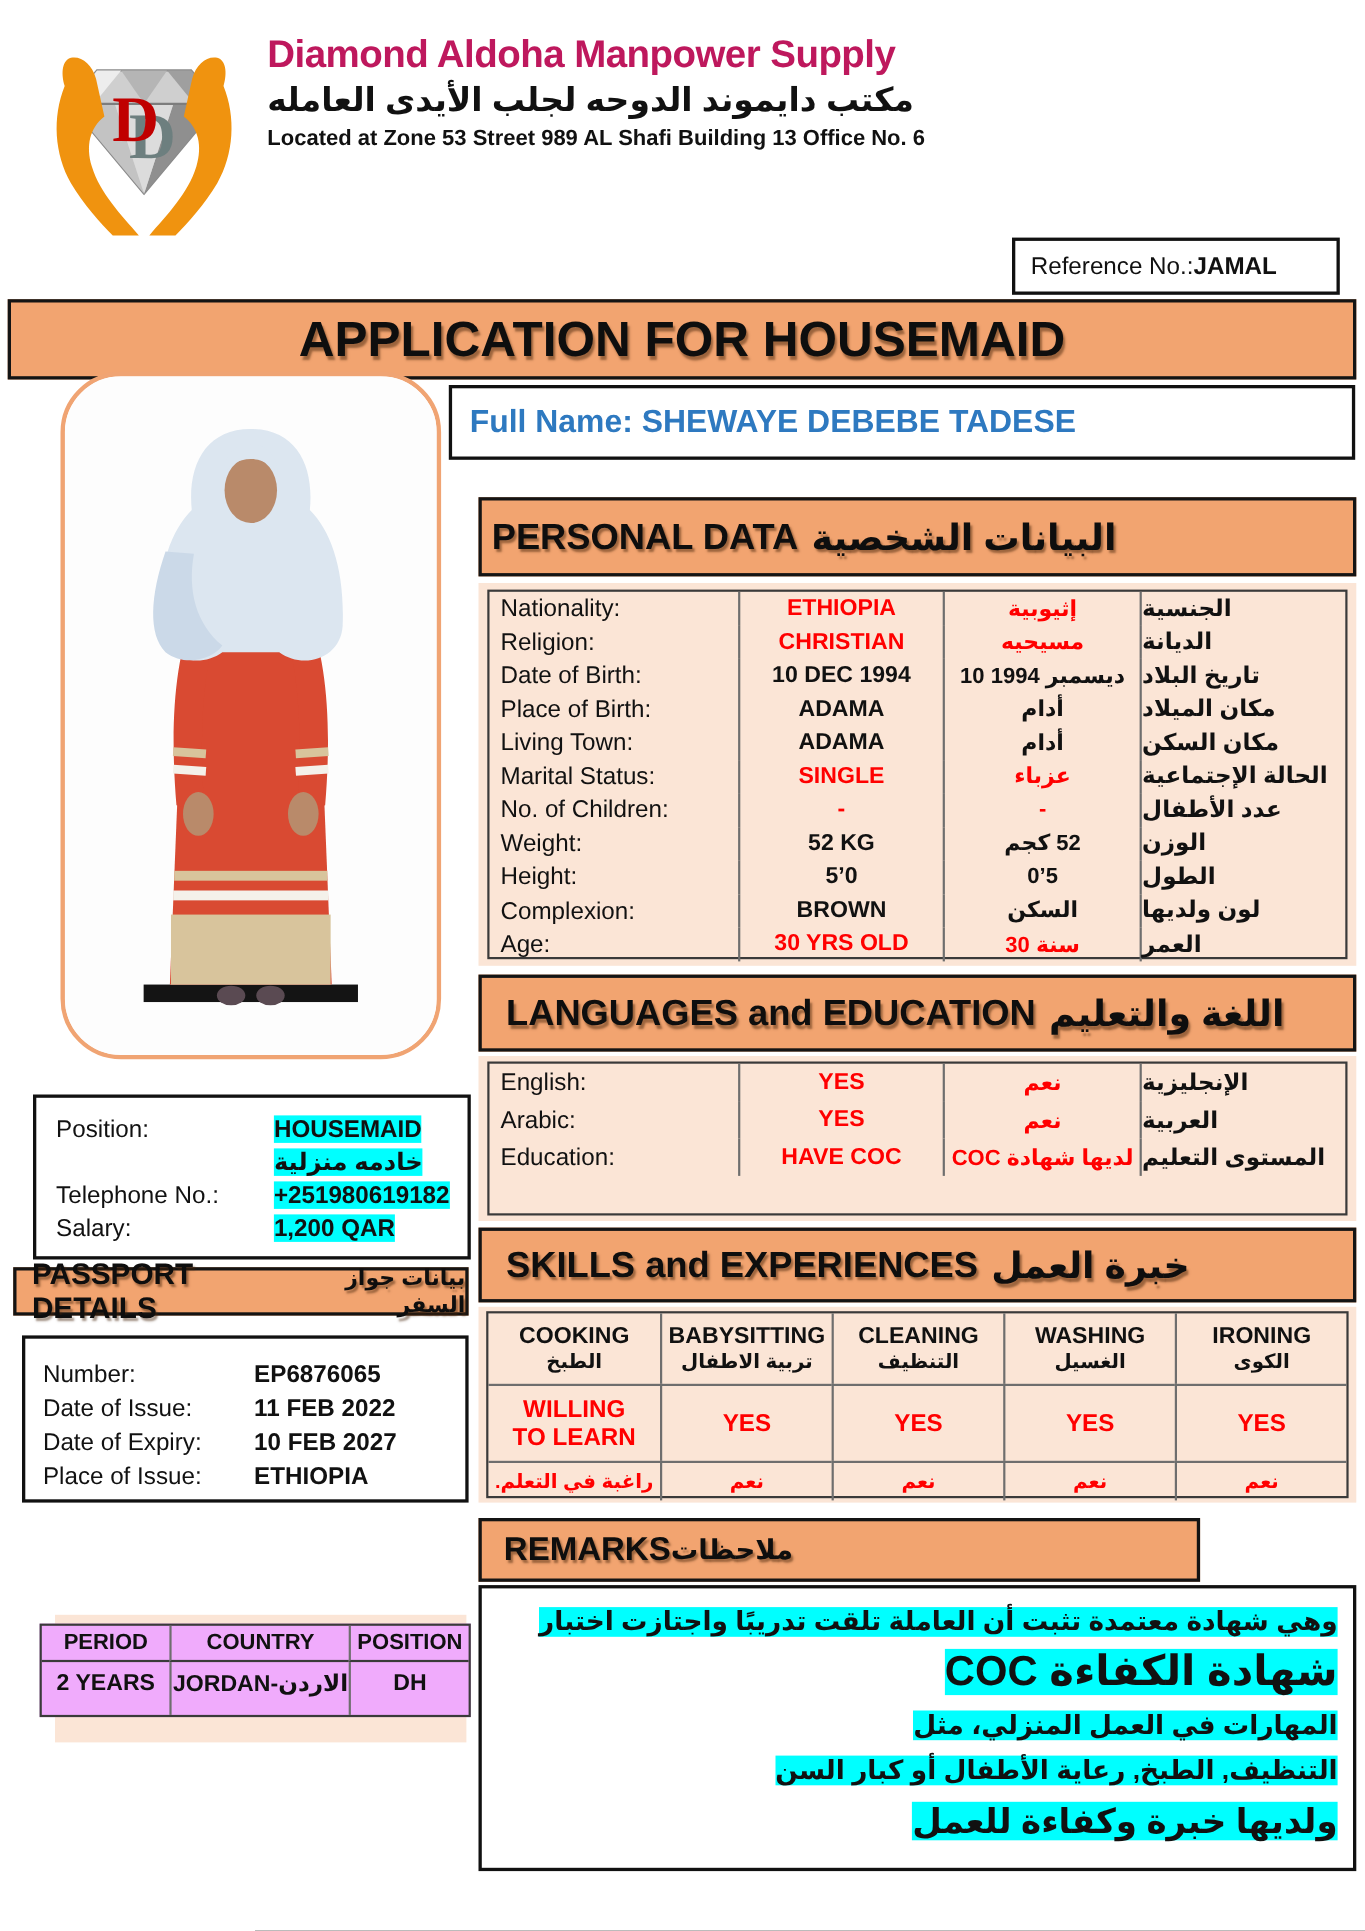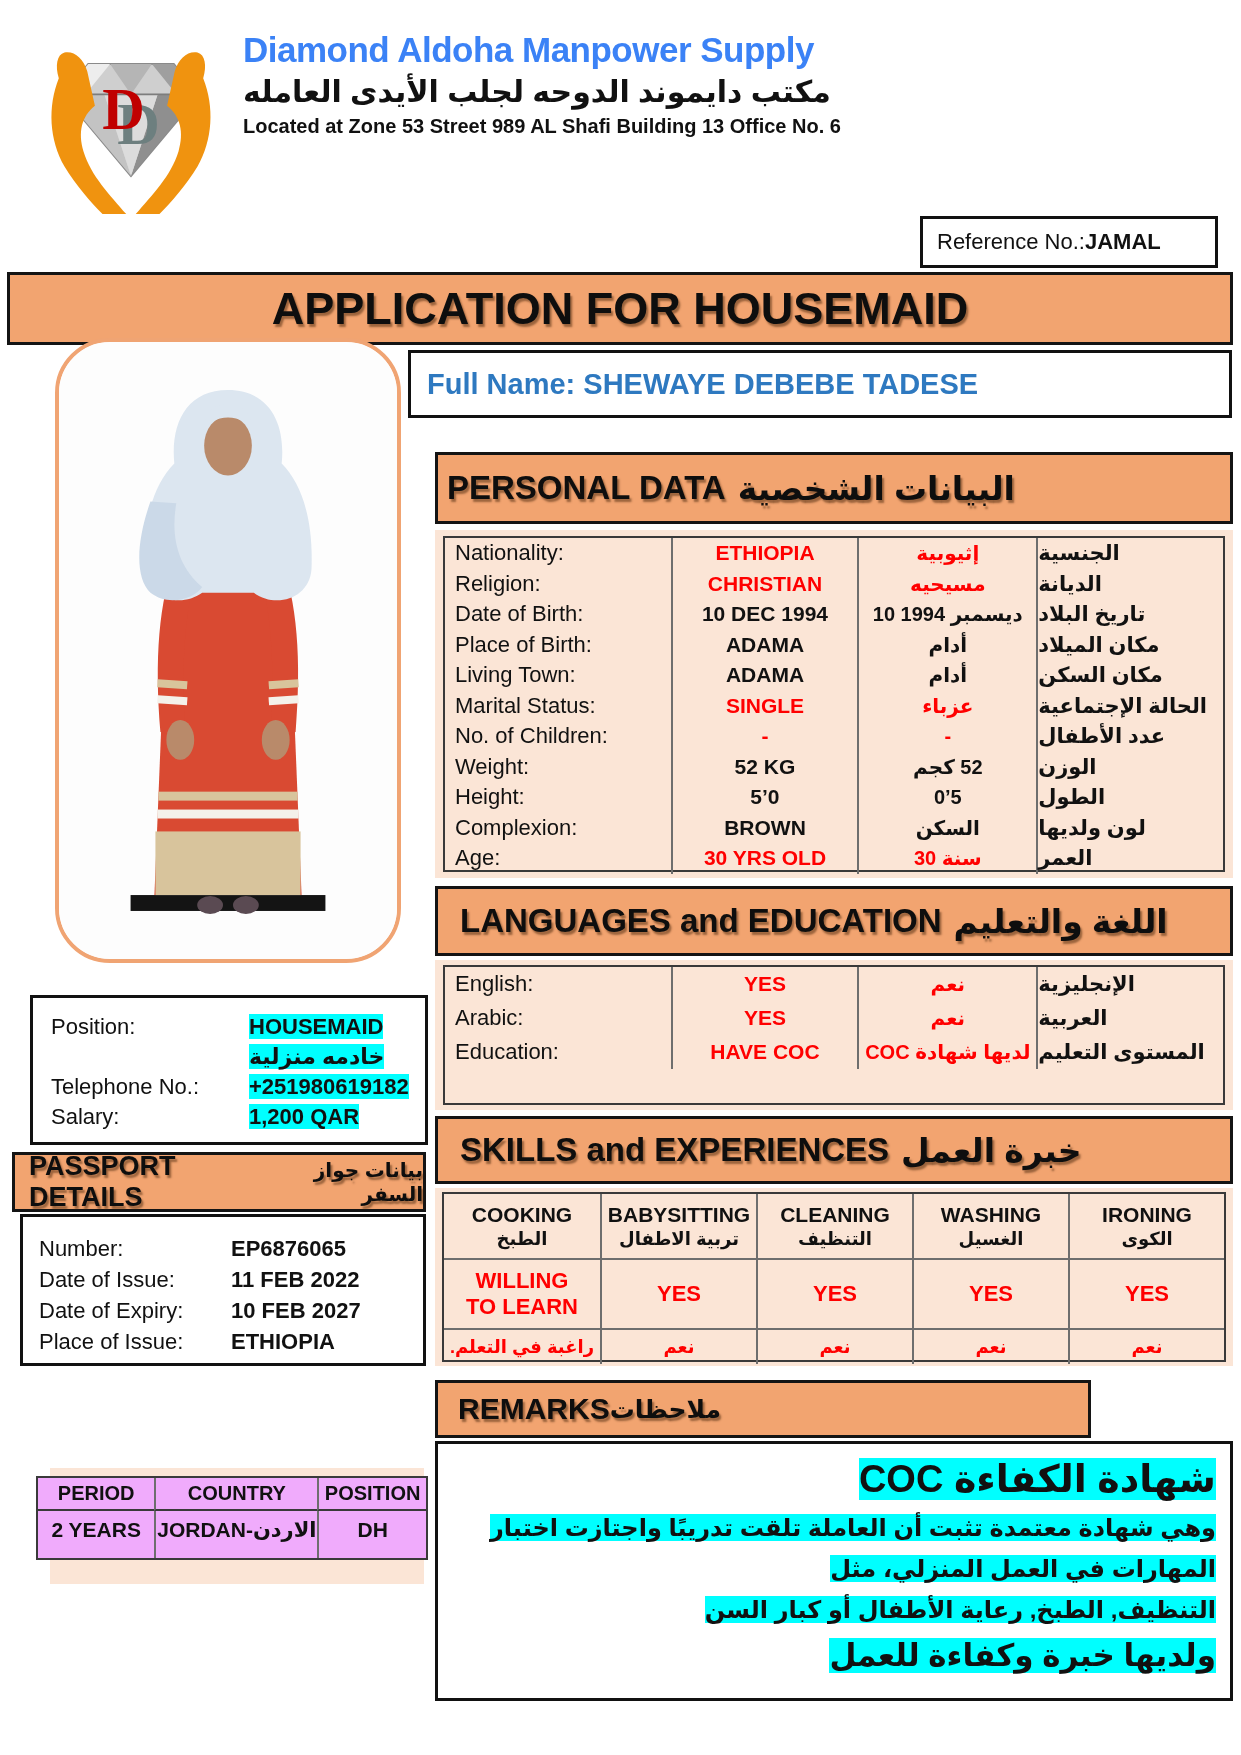--- a/index.html
+++ b/index.html
@@ -3,21 +3,21 @@
 <meta charset="utf-8">
 <style>
   html,body{margin:0;padding:0;background:#888;}
   .page{
     position:relative; width:1241px; height:1755px; background:#ffffff;
     font-family:"Liberation Sans","DejaVu Sans",sans-serif; color:#111;
     margin:0 auto; overflow:hidden;
   }
   .abs{position:absolute;}
   
-  .company-name{font-size:35px;font-weight:800;letter-spacing:-.5px;color:#3b82f6;}
+  .company-name{font-size:35px;font-weight:800;letter-spacing:-.5px;color:#be185d;}
   .company-ar{font-size:30px;font-weight:bold;margin-top:4px;}
   .contact-line{font-size:20px;font-weight:bold;margin-top:20px;}
   .address-line{font-size:20px;font-weight:bold;margin-top:6px;}
   .hl{background:#00ffff;}
   .refbox{
     left:920px;top:216px;width:298px;height:52px;border:3px solid #111;
     display:flex;align-items:center;padding-left:14px;font-size:22px;box-sizing:border-box;background:#fff;
   }
   .refbox b{font-weight:800;}
   
@@ -25,21 +25,21 @@
     background:#F2A470;border:3px solid #141414;box-sizing:border-box;
     display:flex;align-items:center;color:#0e0e0e;font-weight:800;
     text-shadow:2px 3px 2px rgba(70,35,10,.5);
   }
   .banner .ar{font-weight:bold;}
   .main-banner{left:7px;top:272px;width:1226px;height:73px;justify-content:center;font-size:45px;}
   .p-banner{left:435px;top:452px;width:798px;height:72px;font-size:33px;padding-left:9px;}
   .l-banner{left:435px;top:886px;width:798px;height:70px;font-size:33px;padding-left:22px;}
   .s-banner{left:435px;top:1116px;width:798px;height:68px;font-size:33px;padding-left:22px;}
   .r-banner{left:435px;top:1380px;width:656px;height:58px;font-size:30px;padding-left:20px;}
-  .pp-banner{left:12px;top:1152px;width:414px;height:60px;font-size:27px;padding-left:14px;}
+  .pp-banner{left:12px;top:1152px;width:414px;height:44px;font-size:27px;padding-left:14px;}
   .pe-banner{left:12px;top:1380px;width:414px;height:92px;font-size:27px;flex-direction:column;justify-content:center;}
   .pe-banner .sub{font-size:22px;margin-top:2px;}
   .banner .ar-part{margin-left:12px;}
   
   .fullname-box{
     left:408px;top:350px;width:824px;height:68px;border:3px solid #111;box-sizing:border-box;
     display:flex;align-items:center;padding-left:16px;font-size:29px;font-weight:bold;color:#2E79C0;background:#fff;
   }
   
   .photo-frame{
@@ -433,20 +433,20 @@
         <div>DH</div>
 
     </div>
   </div>
 
   <div class="abs banner r-banner">
     <span>REMARKS</span>
       <span class="ar" dir="rtl" style="font-size:25px;">ملاحظات</span>
   </div>
   <div class="abs remarks-box">
+    <div class="r-line r-txt" dir="rtl"><span>وهي شهادة معتمدة تثبت أن العاملة تلقت تدريبًا واجتازت اختبار</span></div>
     <div class="r-line r-coc" dir="rtl"><span>شهادة الكفاءة COC</span></div>
-    <div class="r-line r-txt" dir="rtl"><span>وهي شهادة معتمدة تثبت أن العاملة تلقت تدريبًا واجتازت اختبار</span></div>
     <div class="r-line r-txt" dir="rtl"><span>المهارات في العمل المنزلي، مثل</span></div>
     <div class="r-line r-txt" dir="rtl"><span>التنظيف, الطبخ, رعاية الأطفال أو كبار السن</span></div>
     <div class="r-line r-big" dir="rtl"><span>ولديها خبرة وكفاءة للعمل</span></div>
   </div>
 
 </div>
 
 </body></html>

